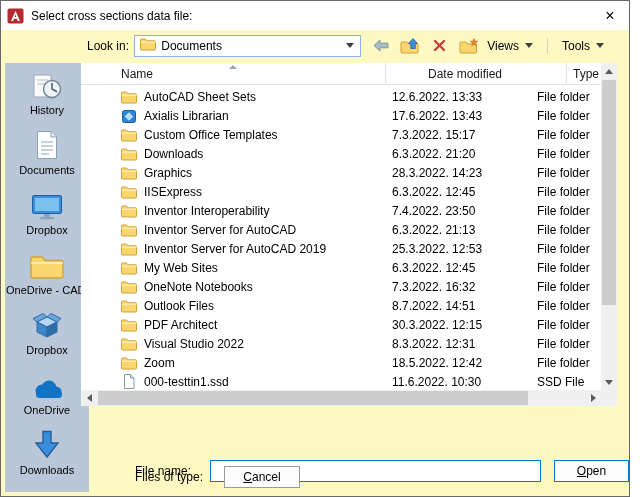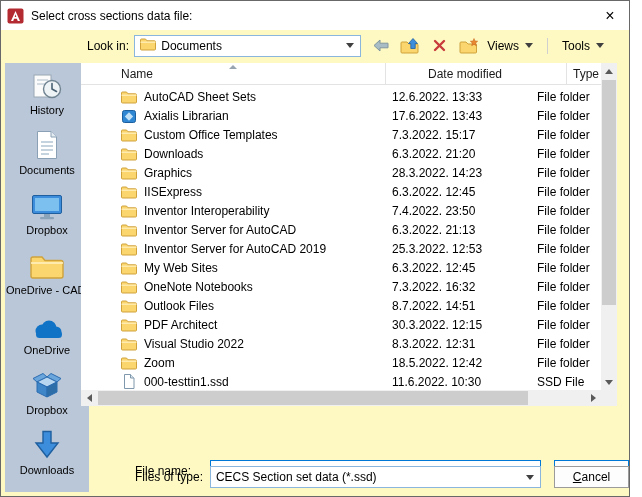--- a/index.html
+++ b/index.html
@@ -182,47 +182,47 @@
           <svg width="34" height="26" viewBox="0 0 34 26">
             <path d="M1 5 Q1 3 3 3 H12 L15 6.5 H31 Q33 6.5 33 8.5 V22 Q33 24 31 24 H3 Q1 24 1 22 Z" fill="#fbd56d" stroke="#cfa23c" stroke-width="1.4"></path>
             <path d="M1 9 H33" stroke="#fff0bd" stroke-width="1.6"></path>
           </svg>
         </span>
     <span class="sb-label">OneDrive - CAD...</span>
   </div>
 
   <div class="sb-item">
     <span class="sb-icon">
+          <svg width="30" height="28" viewBox="0 0 30 28">
+            <path d="M5 10 L1 6.5 L11 1.5 L15 5 Z" fill="#6aa5dc" stroke="#2b6cb0"></path>
+            <path d="M25 10 L29 6.5 L19 1.5 L15 5 Z" fill="#6aa5dc" stroke="#2b6cb0"></path>
+            <path d="M5 10 L15 15 L25 10 L15 5 Z" fill="#b8d6ef" stroke="#2b6cb0"></path>
+            <path d="M5 10 V20 L15 25 V15 Z" fill="#3f86c8" stroke="#2b6cb0"></path>
+            <path d="M25 10 V20 L15 25 V15 Z" fill="#2e6ea8" stroke="#2b6cb0"></path>
+          </svg>
+        </span>
+    <span class="sb-label">Dropbox</span>
+  </div>
+
+  <div class="sb-item">
+    <span class="sb-icon">
           <svg width="34" height="22" viewBox="0 0 34 22">
             <g fill="#1173c6">
               <circle cx="12" cy="13" r="6.5"></circle>
               <circle cx="19" cy="10" r="7.5"></circle>
               <circle cx="26" cy="14" r="5.5"></circle>
               <rect x="6" y="13" width="26" height="7" rx="3.5"></rect>
             </g>
           </svg>
         </span>
     <span class="sb-label">OneDrive</span>
   </div>
 
   <div class="sb-item">
     <span class="sb-icon">
-          <svg width="30" height="28" viewBox="0 0 30 28">
-            <path d="M5 10 L1 6.5 L11 1.5 L15 5 Z" fill="#6aa5dc" stroke="#2b6cb0"></path>
-            <path d="M25 10 L29 6.5 L19 1.5 L15 5 Z" fill="#6aa5dc" stroke="#2b6cb0"></path>
-            <path d="M5 10 L15 15 L25 10 L15 5 Z" fill="#b8d6ef" stroke="#2b6cb0"></path>
-            <path d="M5 10 V20 L15 25 V15 Z" fill="#3f86c8" stroke="#2b6cb0"></path>
-            <path d="M25 10 V20 L15 25 V15 Z" fill="#2e6ea8" stroke="#2b6cb0"></path>
-          </svg>
-        </span>
-    <span class="sb-label">Dropbox</span>
-  </div>
-
-  <div class="sb-item">
-    <span class="sb-icon">
           <svg width="28" height="30" viewBox="0 0 28 30">
             <path d="M10 1.5 H18 V13 H25 L14 27 L3 13 H10 Z" fill="#3c8ddc" stroke="#1f5f9f" stroke-width="1.4"></path>
           </svg>
         </span>
     <span class="sb-label">Downloads</span>
   </div>
 </div>
 
   <div class="list-area">
     <div class="list-header">
@@ -476,20 +476,16 @@
   </div>
 
   <div class="footer-row row1">
     <span class="f-label">File name:</span>
     <input class="f-input" value="" style="">
     <button class="f-btn open"><span>Open</span></button>
   </div>
 
   <div class="footer-row row2">
     <span class="f-label">Files of type:</span>
-    <div class="combo f-combo">
-      <span class="combo-text">CECS Section set data (*.ssd)</span>
-      <span class="caret"></span>
-    </div>
     <button class="f-btn"><span>Cancel</span></button>
   </div>
 
 </div>
 
 </body></html>

